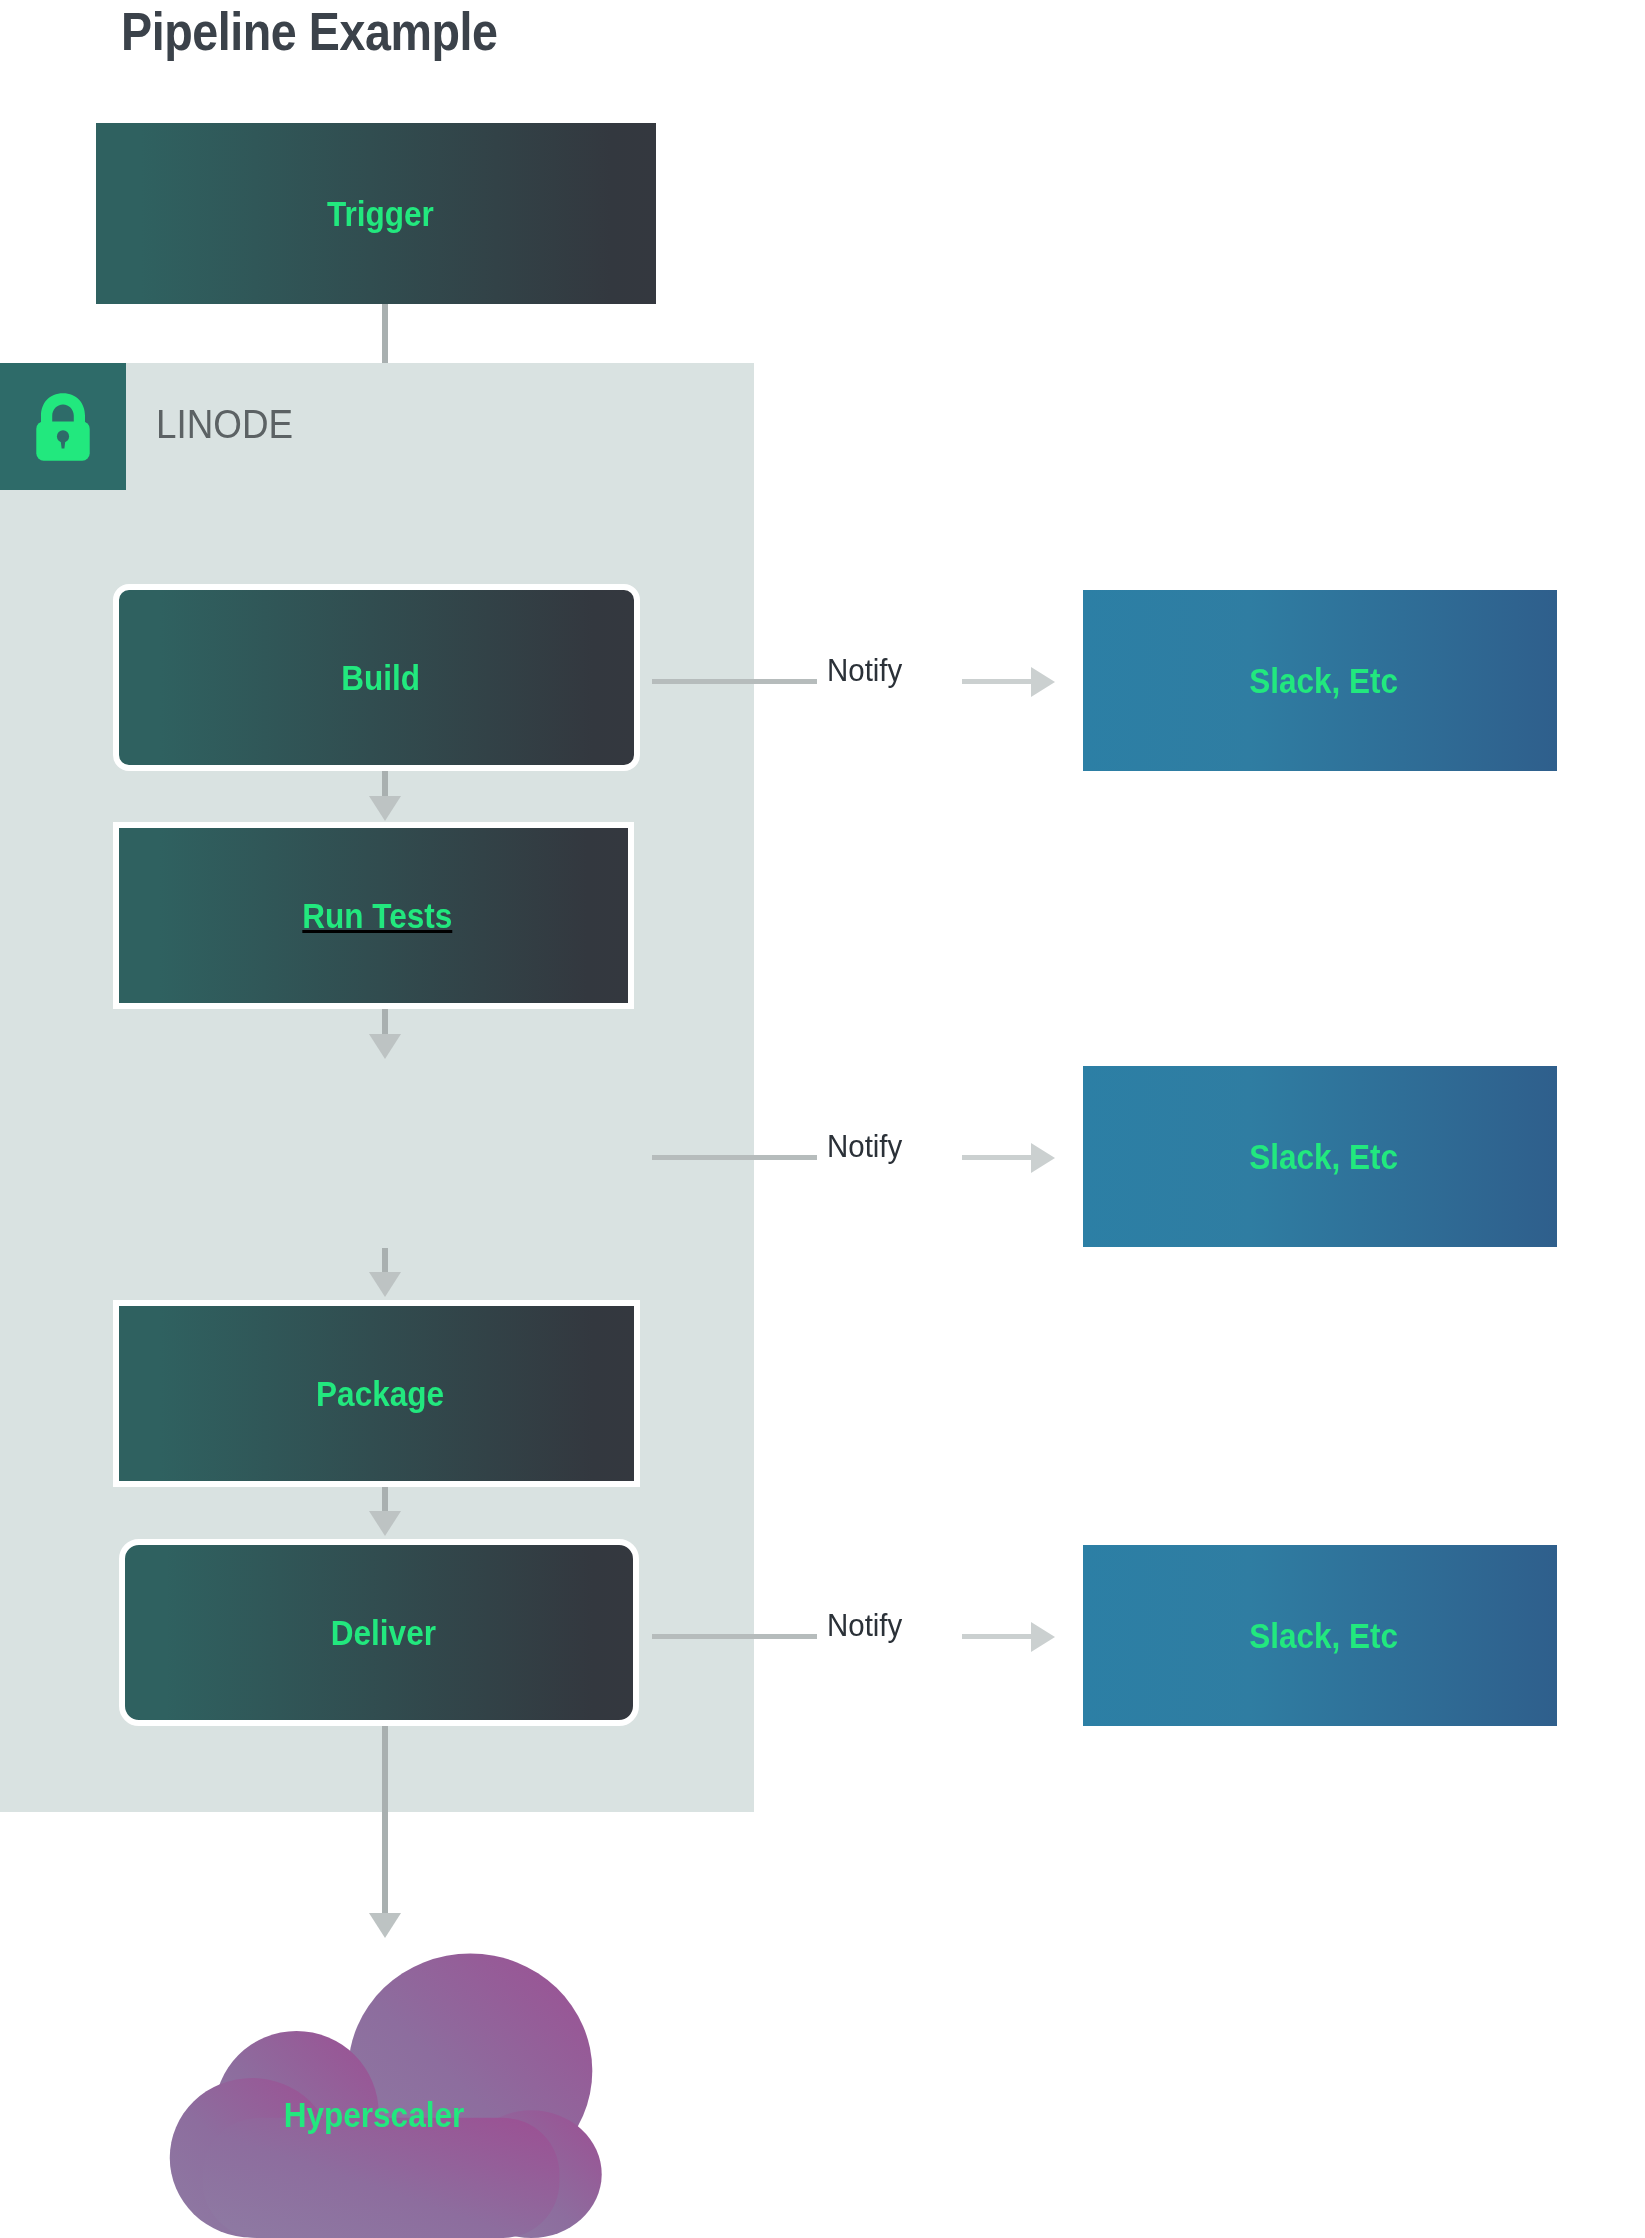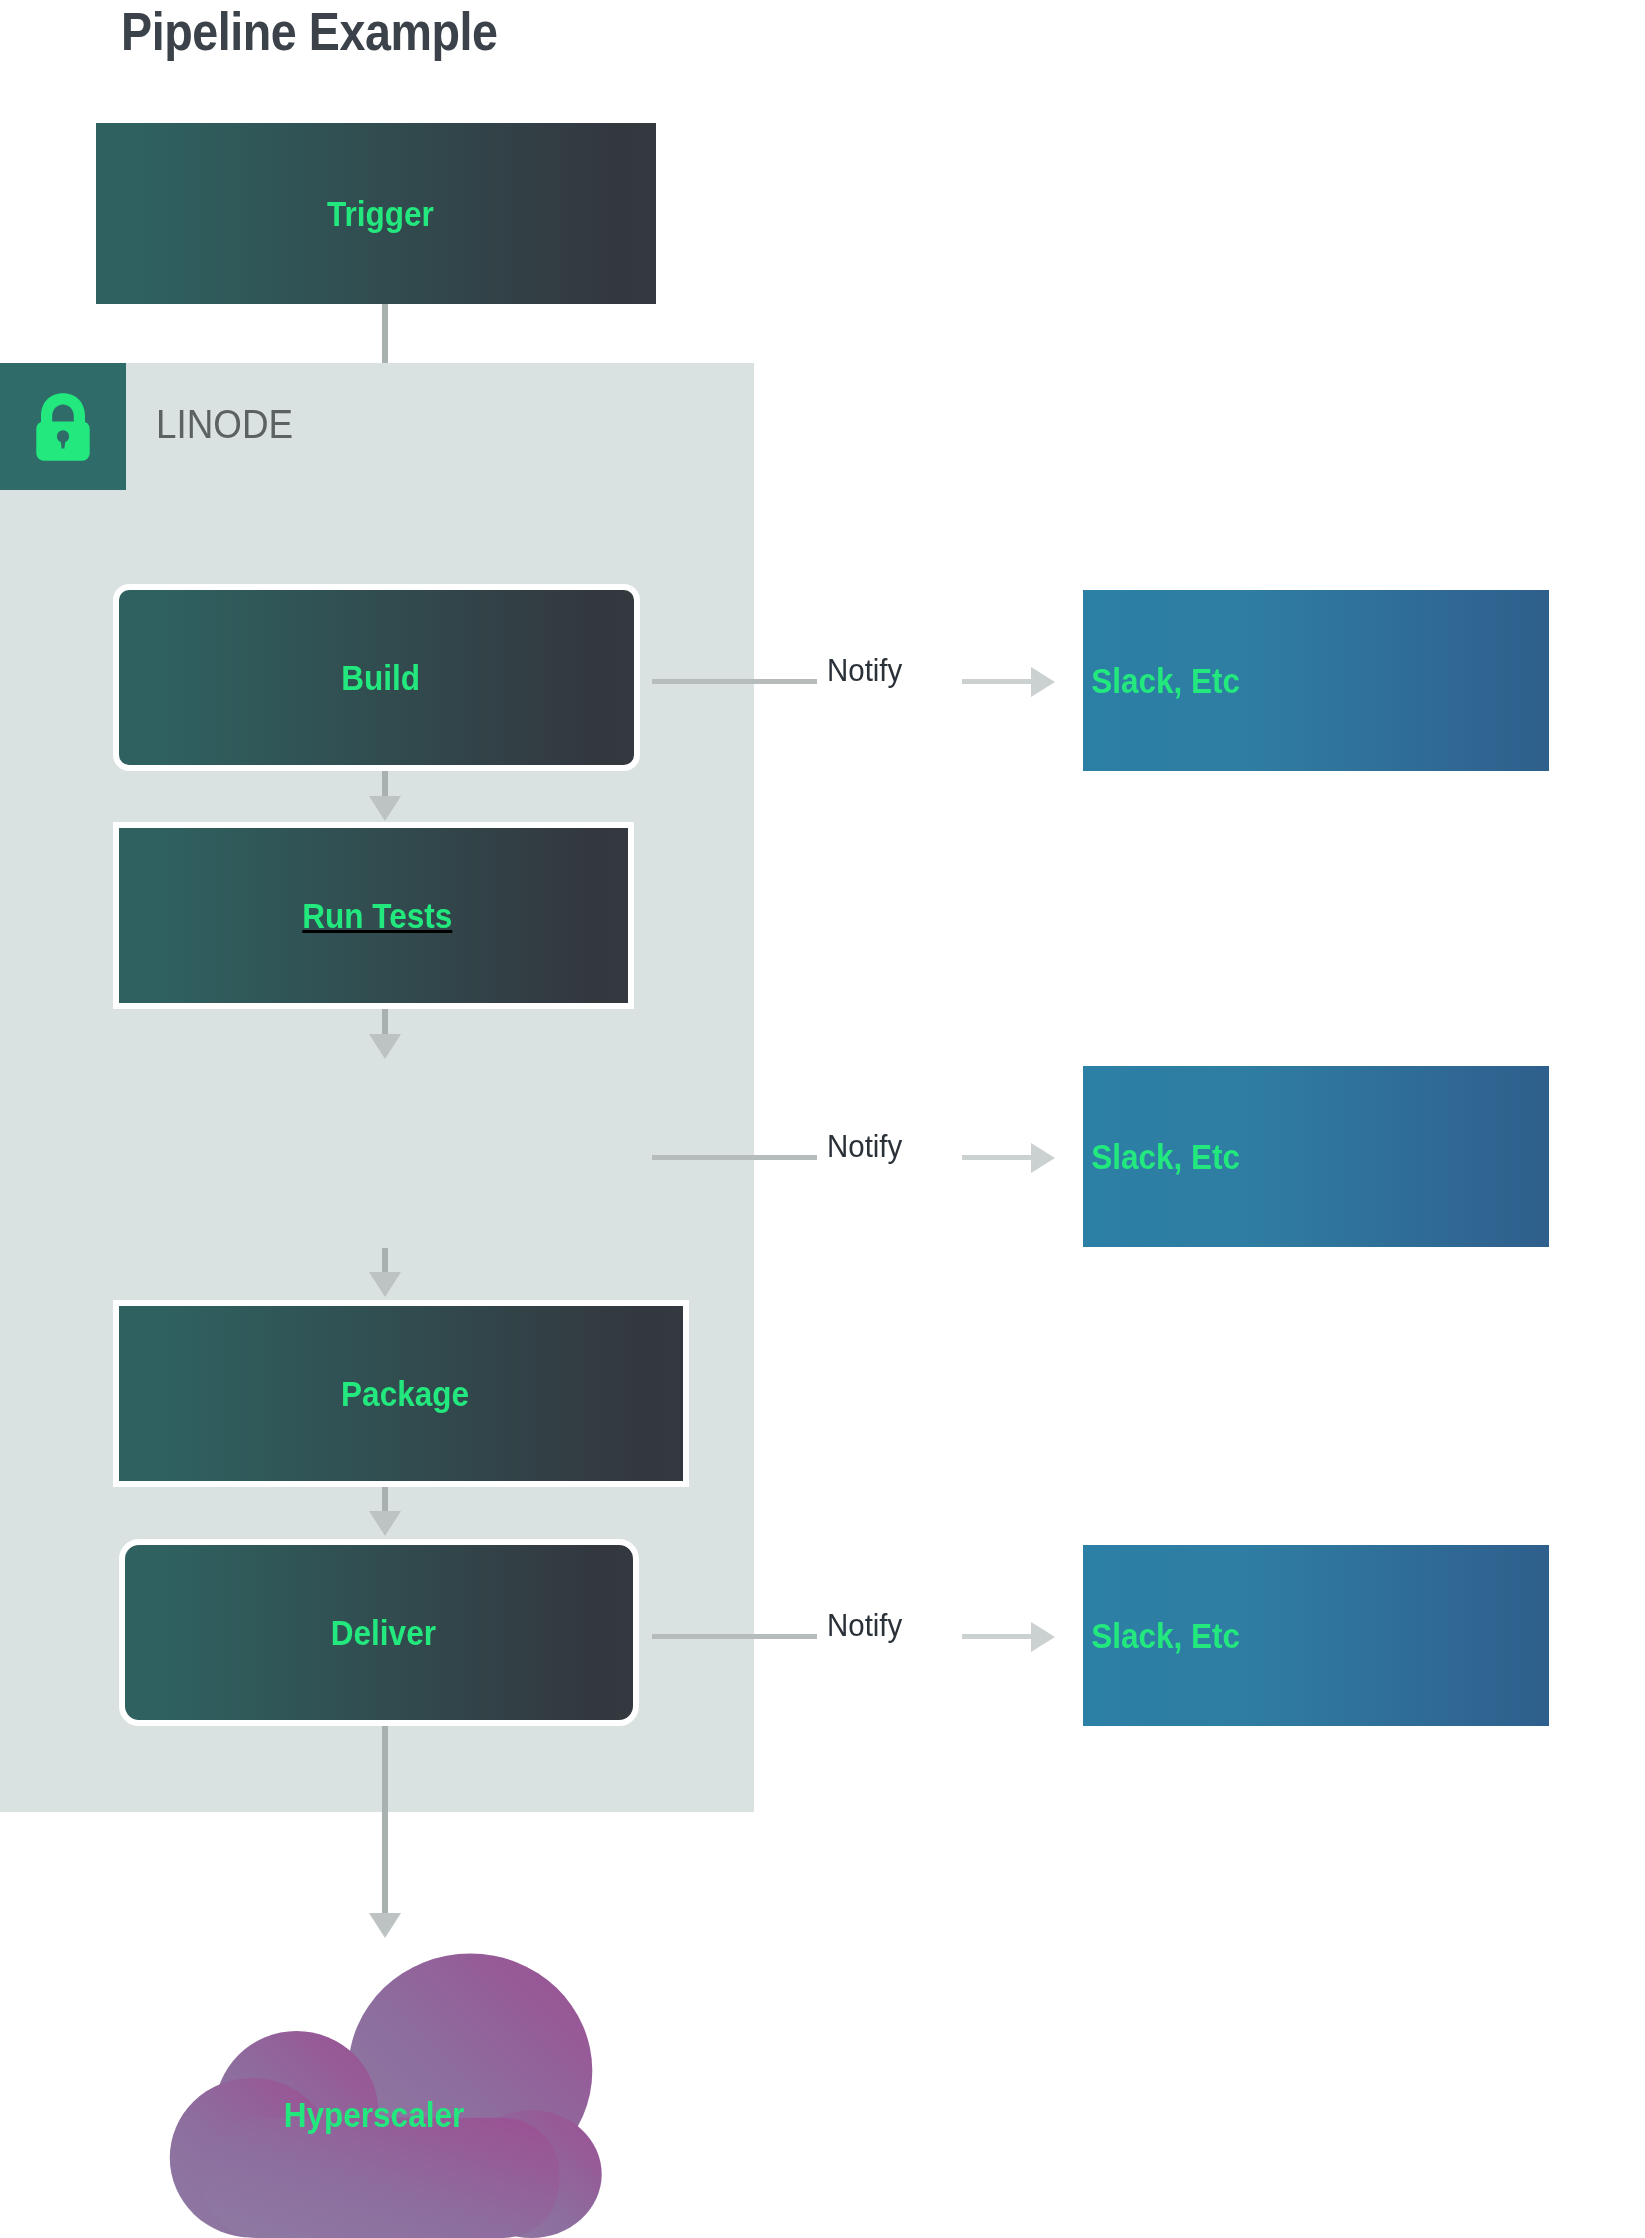--- a/index.html
+++ b/index.html
@@ -91,31 +91,33 @@
     line-height: 1;
   }
 
   
   #node-trigger {
     left: 96px; top: 123px; width: 560px; height: 181px;
   }
   #node-build        { left: 113px; top: 584px; width: 527px; height: 187px; border-radius: 16px; }
   #node-run-tests    { left: 113px; top: 822px; width: 521px; height: 187px; text-decoration: underline; }
   #node-code-analysis{ left: 113px; top: 1061px; width: 527px; height: 187px; }
-  #node-package      { left: 113px; top: 1300px; width: 576px; height: 187px; }
+  #node-package      { left: 113px; top: 1300px; width: 527px; height: 187px; }
   #node-deliver      { left: 119px; top: 1539px; width: 520px; height: 187px; border-radius: 20px; }
 
   
   .notify-node {
     position: absolute;
     background: linear-gradient(to right, #2c7fa5 0%, #2f7da2 35%, #2f5f8c 100%);
     display: flex;
     align-items: center;
+    justify-content: center;
     width: 466px;
     height: 181px;
+    padding-left: 8px;
   }
   .notify-label {
     font-size: 35px;
     font-weight: bold;
     color: #22e87e;
     font-family: "Liberation Sans Narrow", "Liberation Sans", sans-serif;
     transform: scaleX(0.9);
     white-space: nowrap;
     line-height: 1;
   }

